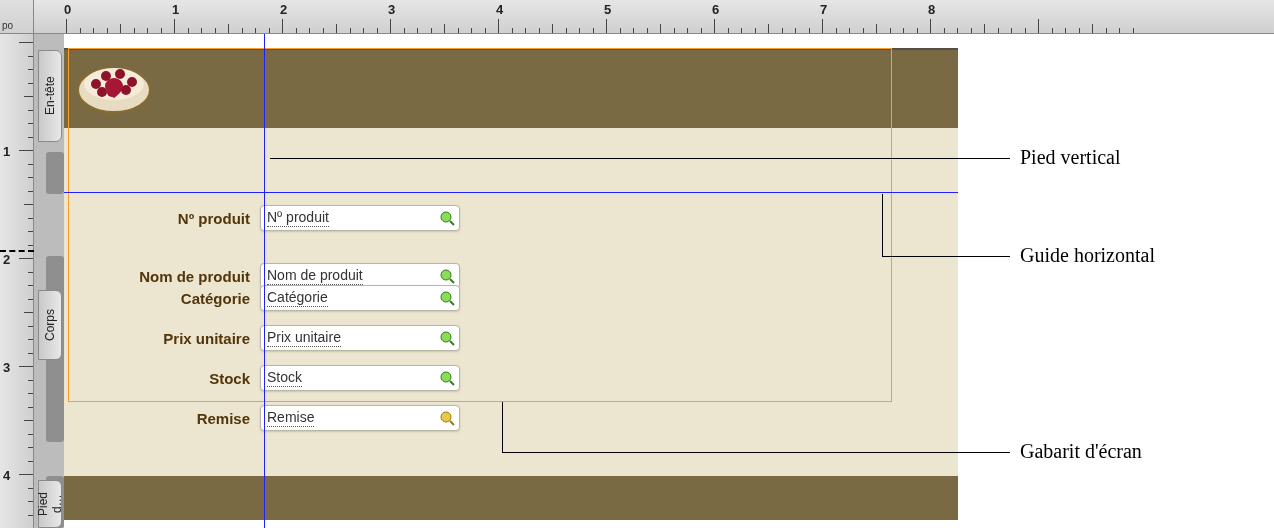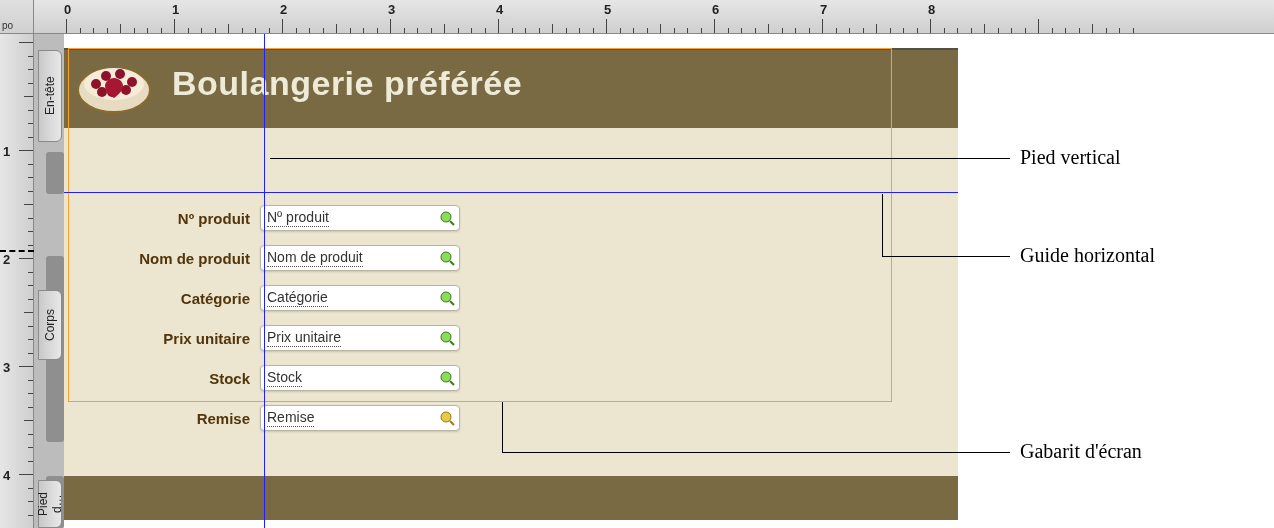--- a/index.html
+++ b/index.html
@@ -398,37 +398,36 @@
         <circle cx="22" cy="28" r="5"></circle>
           <circle cx="32" cy="20" r="5"></circle>
         <circle cx="46" cy="18" r="5"></circle>
           <circle cx="58" cy="26" r="5"></circle>
         <circle cx="52" cy="34" r="5"></circle>
           <circle cx="38" cy="36" r="5"></circle>
         <circle cx="28" cy="36" r="5"></circle>
         <path d="M40 22c5 0 9 4 9 8 0 6-9 12-9 12s-9-6-9-12c0-4 4-8 9-8z" fill="#a61735"></path>
       </g>
     </svg>
-    <div class="title">Boulangerie préférée</div>
   </div>
 
   <div class="corps-bg"></div>
 
 
   <div class="row" style="top:170px">
     <div class="lbl">Nº produit</div>
     <div class="fld">
       <span class="txt">Nº produit</span>
       <svg class="mag" viewBox="0 0 16 16">
           <circle cx="7" cy="7" r="5" fill="#8bdc58" stroke="#3a7a1e"></circle>
           <line x1="11" y1="11" x2="15" y2="15" stroke="#3a7a1e" stroke-width="2"></line>
         </svg>
     </div>
   </div>
-  <div class="row" style="top:210px">
+  <div class="row" style="top:228px">
     <div class="lbl">Nom de produit</div>
     <div class="fld">
       <span class="txt">Nom de produit</span>
       <svg class="mag" viewBox="0 0 16 16">
           <circle cx="7" cy="7" r="5" fill="#8bdc58" stroke="#3a7a1e"></circle>
           <line x1="11" y1="11" x2="15" y2="15" stroke="#3a7a1e" stroke-width="2"></line>
         </svg>
     </div>
   </div>
   <div class="row" style="top:250px">

